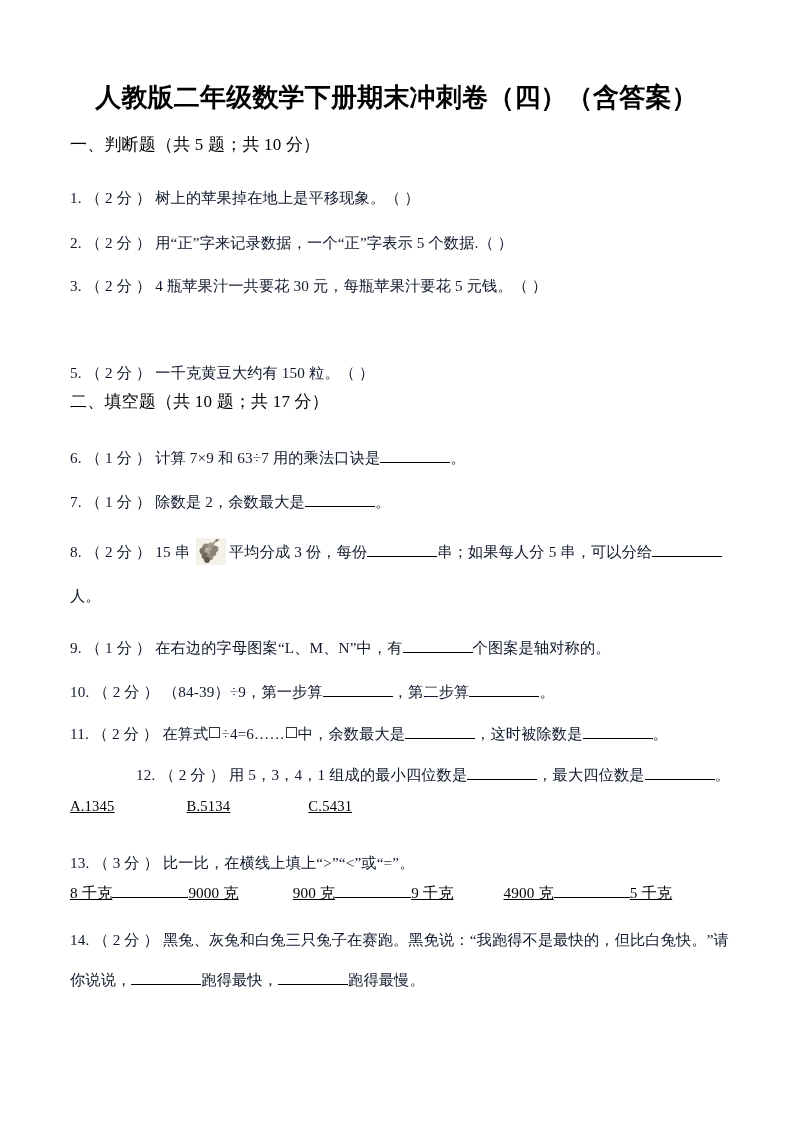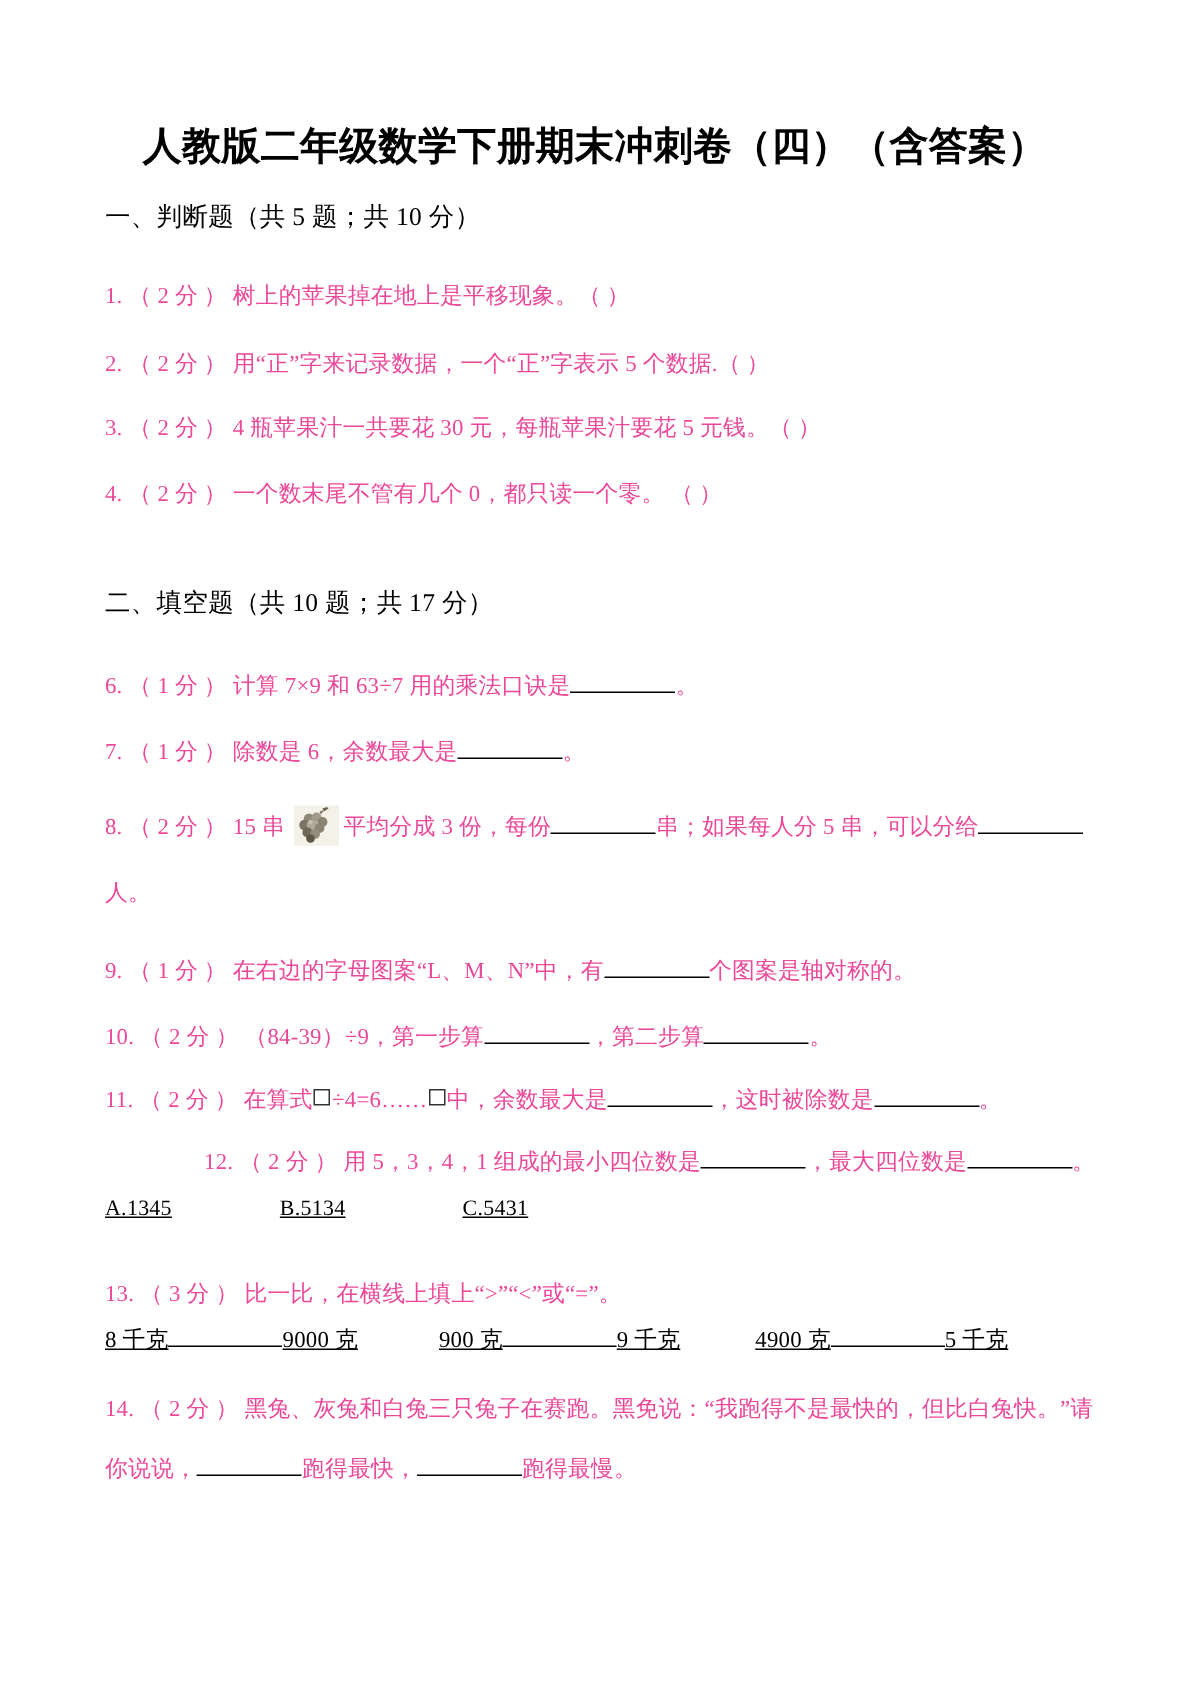--- a/index.html
+++ b/index.html
@@ -34,21 +34,21 @@
     font-weight: normal;
     letter-spacing: 0.2px;
   }
   .q {
     position: absolute;
     left: 70px;
     width: 660px;
     font-size: 15.2px;
     line-height: 36px;
     letter-spacing: 0.15px;
-    color: #ec4899;
+    color: #0f172a;
   }
   .opts {
     position: absolute;
     left: 70px;
     font-size: 14.6px;
     letter-spacing: 0.2px;
   }
   .opts span { display: inline-block; text-decoration: underline; }
   .opt-gap-1 { width: 72px; }
   .opt-gap-2 { width: 78px; }
@@ -108,39 +108,39 @@
     <span>（ 2 分 ）</span>
     <span>用“正”字来记录数据，一个“正”字表示 5 个数据.（    ）</span>
   </div>
 
   <div class="q" style="top:268px;">
     <span>3.</span>
     <span>（ 2 分 ）</span>
     <span>4 瓶苹果汁一共要花 30 元，每瓶苹果汁要花 5 元钱。（    ）</span>
   </div>
 
-  <div class="q" style="top:312px;">
-    <span>4.</span>
-    <span>（ 2 分 ）</span>
-    <span>一个数末尾不管有几个 0，都只读一个零。    （    ）</span>
-  </div>
-
+
+  <div class="q" style="top:355px;">
+    <span>5.</span>
+    <span>（ 2 分 ）</span>
+    <span>一千克黄豆大约有 150 粒。（    ）</span>
+  </div>
 
   <div class="section-head" style="top:390px;">二、填空题（共 10 题；共 17 分）</div>
 
   <div class="q" style="top:440px;">
     <span>6.</span>
     <span>（ 1 分 ）</span>
     <span>计算 7×9 和 63÷7 用的乘法口诀是</span><span class="blank b-md"></span><span>。</span>
   </div>
 
   <div class="q" style="top:484px;">
     <span>7.</span>
     <span>（ 1 分 ）</span>
-    <span>除数是 6，余数最大是</span><span class="blank b-md"></span><span>。</span>
+    <span>除数是 2，余数最大是</span><span class="blank b-md"></span><span>。</span>
   </div>
 
   <div class="q" style="top:530px; line-height:44px;">
     <span>8.</span>
     <span>（ 2 分 ）</span>
     <span>15 串</span><span class="grape"><svg width="30" height="27" viewBox="0 0 30 27">
           <g>
             <path d="M19 2 L22 1 L23 2 L20 4 Z" fill="#6b6250"></path>
             <path d="M17 4 L20 3 L18 6 Z" fill="#7d7460"></path>
             <circle cx="10" cy="9" r="3.6" fill="#8f8878"></circle>

